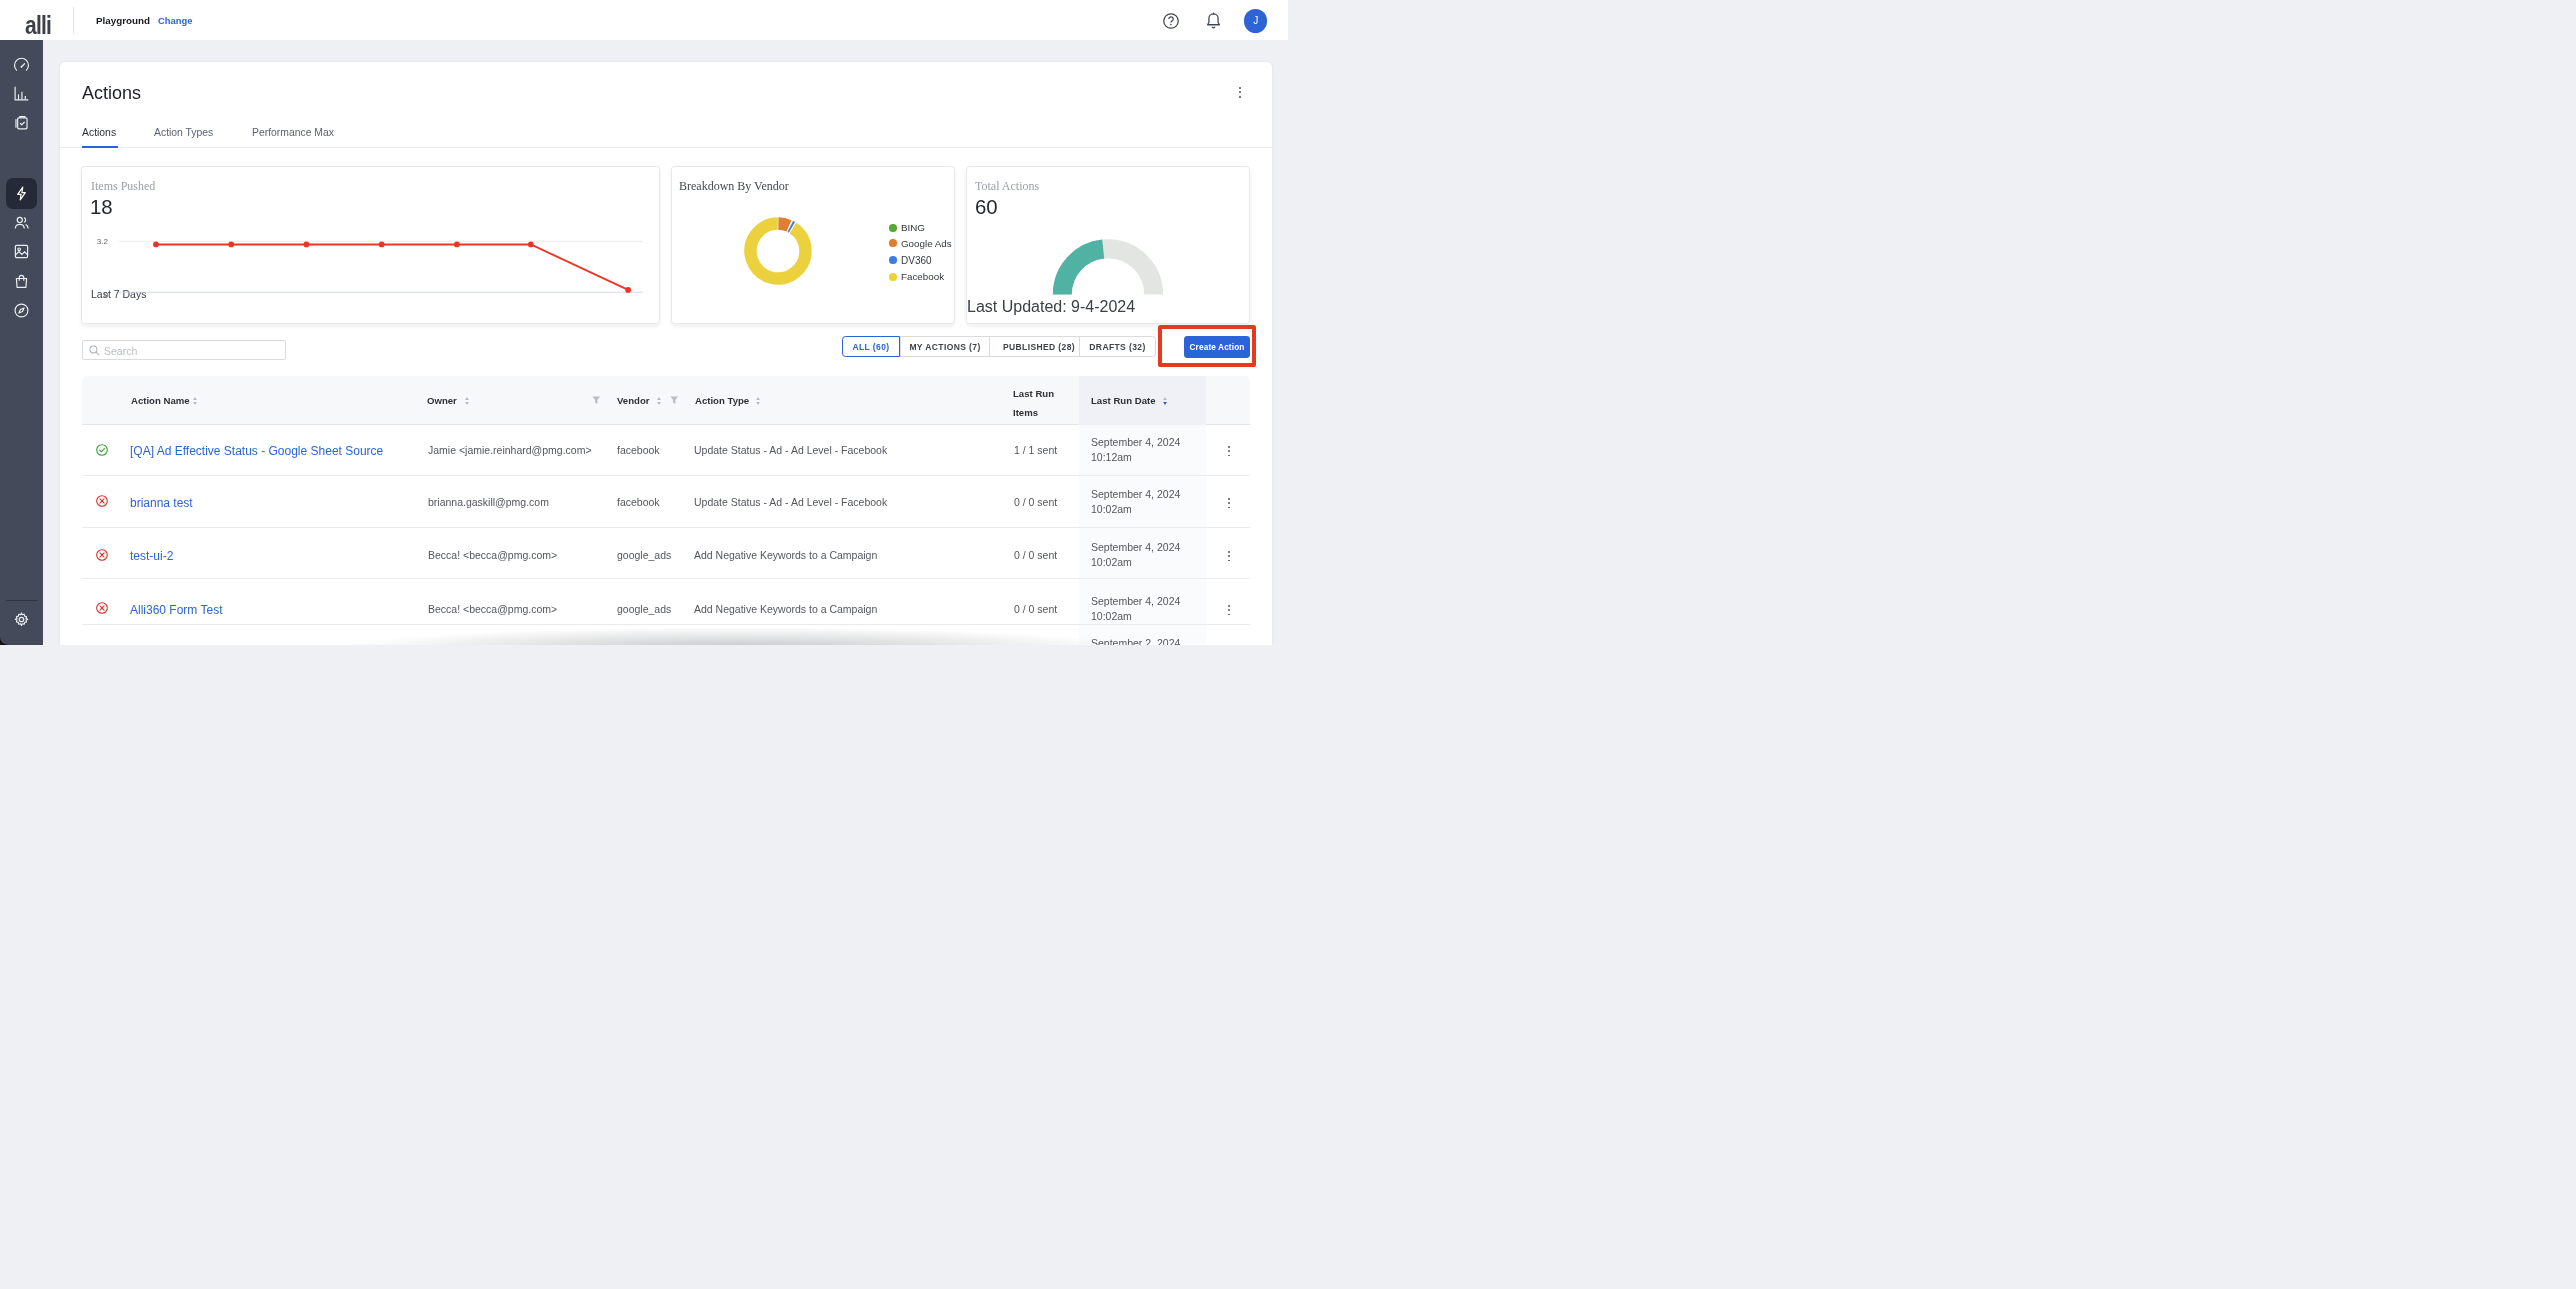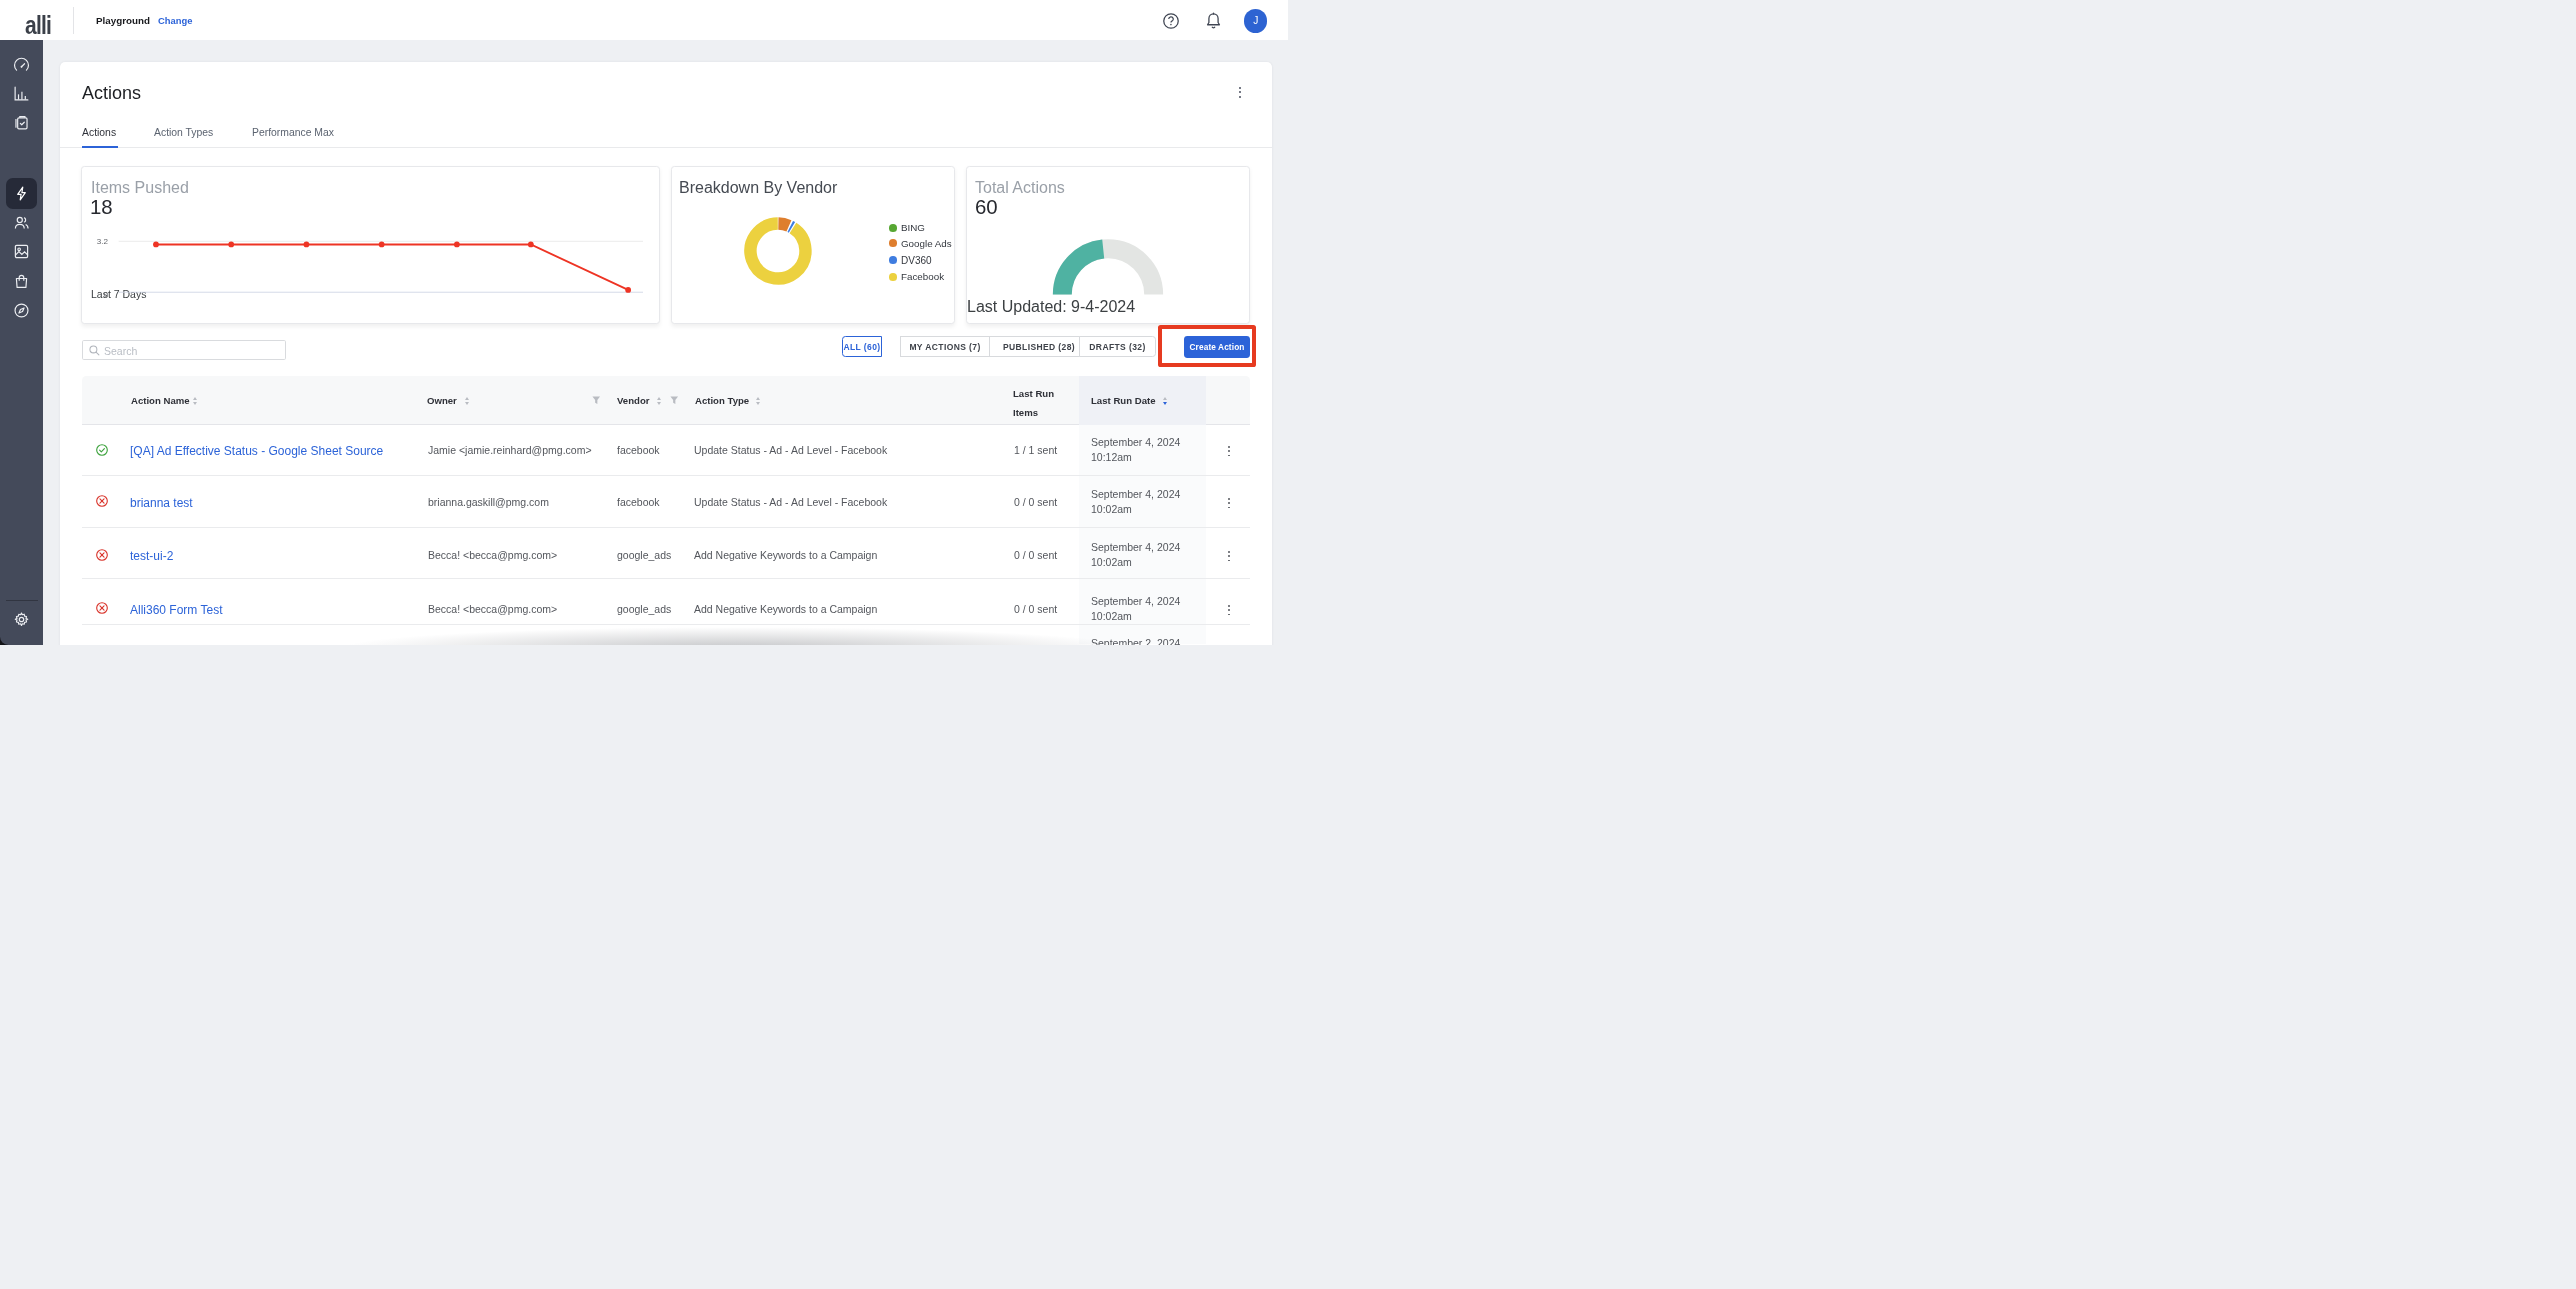--- a/index.html
+++ b/index.html
@@ -26,21 +26,21 @@
   .kebab i { display:block; width:1.9px; height:1.9px; border-radius:50%; background:#4b5060; margin:0 auto 2.5px; }
 
   
   .tab { position:absolute; top:127px; font-size:10.4px; color:#5b6370; }
   .tab.on { color:#2f323a; }
   #tabline { position:absolute; left:60px; top:147px; width:1212px; height:0.9px; background:#e9eaec; }
   #tabul { position:absolute; left:82px; top:146px; width:36px; height:1.7px; background:#2c63d8; z-index:2; }
 
   
   .scard { position:absolute; top:166px; background:#fff; border:0.9px solid #e7e8eb; border-radius:3.4px; box-shadow:0 2.6px 4.3px rgba(0,0,0,.06); }
-  .slabel { position:absolute; font-size:16px; color:#9aa0a8; }
+  .slabel { position:absolute; font-size:12px; color:#9aa0a8;font-family:Liberation Serif, serif; }
   .snum { position:absolute; font-size:20.4px; color:#26282e; }
 
   
   .th { position:absolute; font-size:9.6px; font-weight:bold; color:#2f3138; }
   .td { position:absolute; font-size:10.5px; color:#53565c; white-space:nowrap; }
   .tlink { position:absolute; font-size:12px; color:#2c63d8; white-space:nowrap; }
   .sep { position:absolute; left:60px; width:1212px; height:0.9px; background:#eaebed; }
   .caret { position:absolute; width:0; height:0; border-left:2.9px solid transparent; border-right:2.9px solid transparent; }
   .cu { border-bottom:3.4px solid #b9bcc2; }
   .cd { border-top:3.4px solid #b9bcc2; }
@@ -195,21 +195,21 @@
   <path d="M12.15 66.4 A53.85 53.85 0 0 1 60.36 12.84" fill="none" stroke="#4fb2a2" stroke-width="22.3"></path>
 </svg>
 
 <div class="abs" style="left:82px;top:340px;width:204px;height:20.4px;border:0.9px solid #d9dbde;border-radius:1.7px;background:#fff"></div>
 <svg class="abs" style="left:89px;top:345px" width="11" height="11" viewBox="0 0 13 13" fill="none" stroke="#b0b4bb" stroke-width="1.2">
   <circle cx="5.2" cy="5.2" r="4.1"></circle>
     <path d="M8.3 8.3 L11.7 11.7" stroke-linecap="round"></path>
 </svg>
 <div class="abs" style="left:104px;top:345px;font-size:10.5px;color:#b9bdc4">Search</div>
 
-<div class="fbtn" style="left:842px;width:40px;border:0.9px solid #2c63d8;color:#2c63d8;border-radius:3.4px 0 0 3.4px;z-index:2">ALL (60)</div>
+<div class="fbtn" style="left:842px;width:58px;border:0.9px solid #2c63d8;color:#2c63d8;border-radius:3.4px 0 0 3.4px;z-index:2">ALL (60)</div>
 <div class="fbtn" style="left:900px;width:90px">MY ACTIONS (7)</div>
 <div class="fbtn" style="left:989px;width:100px">PUBLISHED (28)</div>
 <div class="fbtn" style="left:1079px;width:77px;border-radius:0 3.4px 3.4px 0">DRAFTS (32)</div>
 
 <div class="abs" style="left:1158px;top:325px;width:98px;height:42px;border:4.2px solid #e63a20;border-radius:2.6px;z-index:4"></div>
 <div class="abs" style="left:1184px;top:336px;width:66px;height:22.4px;background:#2c63d8;border-radius:3.4px;color:#fff;font-size:8.3px;font-weight:bold;letter-spacing:0.1px;text-align:center;line-height:22.4px;z-index:5">Create Action</div>
 
 <div class="abs" style="left:82px;top:376px;width:1168px;height:49px;background:#f7f8f9;border-radius:4.3px 4.3px 0 0;border-bottom:0.9px solid #e4e5e9"></div>
 <div class="abs" style="left:1079px;top:376px;width:127px;height:49px;background:#eff1f6"></div>
 

